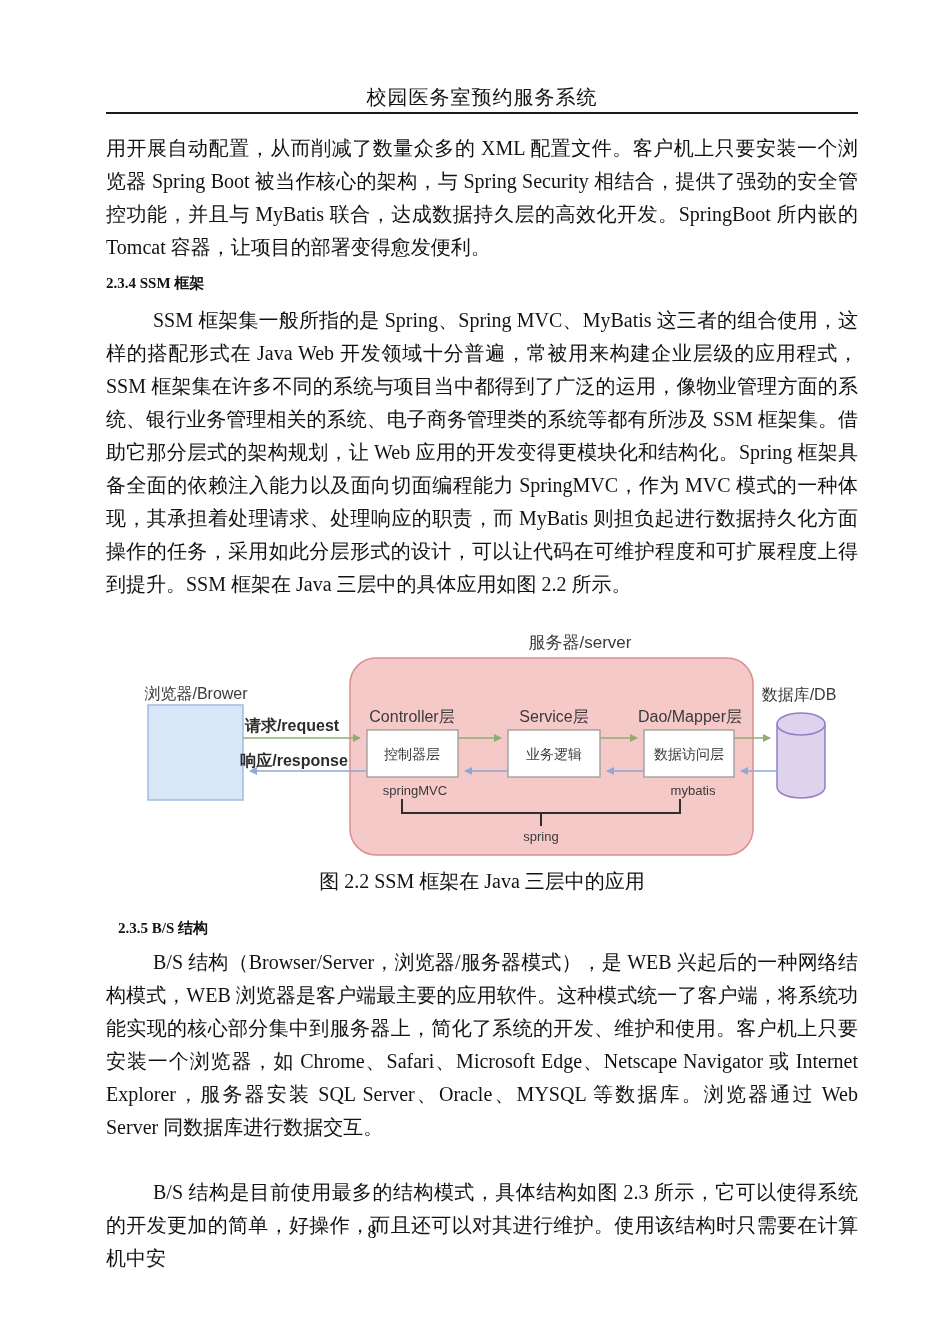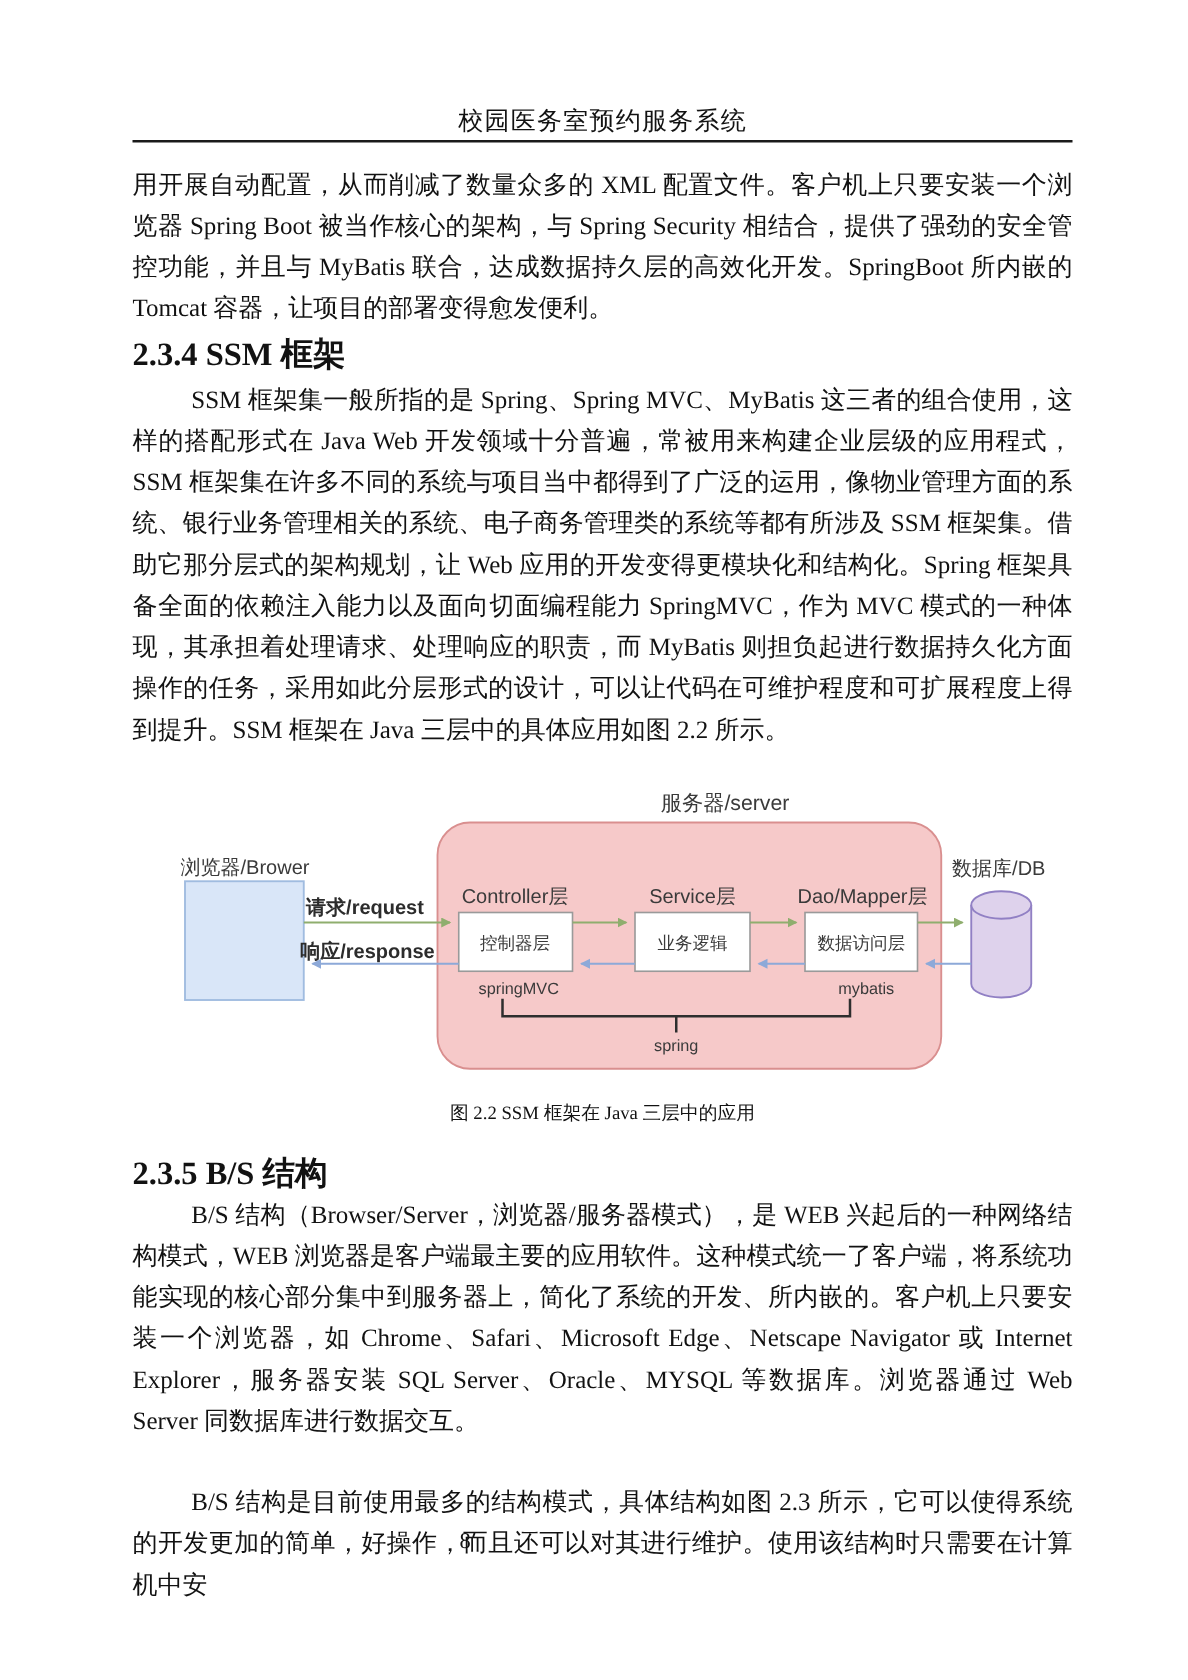--- a/index.html
+++ b/index.html
@@ -26,30 +26,30 @@
     position:absolute;left:106px;top:132px;width:752px;
     font-size:20px;line-height:33px;
     text-align:justify;
     text-justify:inter-ideograph;
   }
   .para{margin:0;}
   .para.indent{text-indent:2.35em;}
   .para-gap{margin-top:32px;}
   .heading{
     margin:3px 0 4px 0;
-    font-size:26px;line-height:33px;font-weight:bold;
+    font-size:15px;line-height:33px;font-weight:bold;
     text-align:left;text-indent:0;
   }
-  .heading.h-bs{margin:14px 0 1px 0;}
+  .heading.h-bs{margin:14px 0 1px 12px;}
   
   .fig{margin:0;padding:0;}
   .fig svg{display:block;width:752px;height:258px;}
   .figcaption{
-    margin-top:16px;
-    text-align:center;font-size:15px;line-height:33px;
+    margin-top:6px;
+    text-align:center;font-size:20px;line-height:33px;
   }
   .page-number{
     position:absolute;left:360px;top:1222px;width:24px;
     font-size:18px;text-align:center;
   }
   
   .fig-text{
     font-family:"Liberation Sans","DejaVu Sans",sans-serif;
     fill:#3a3a3a;
   }
@@ -134,21 +134,21 @@
 
         <path class="bracket" d="M402 799 L402 813 L680 813 L680 799"></path>
         <line class="bracket" x1="541" y1="813" x2="541" y2="826"></line>
         <text class="fig-text t13" x="541" y="841" text-anchor="middle">spring</text>
       </svg>
       <figcaption class="figcaption">图 2.2 SSM 框架在 Java 三层中的应用</figcaption>
     </figure>
 
     <h3 class="heading h-bs">2.3.5 B/S 结构</h3>
 
-    <p class="para indent">B/S 结构（Browser/Server，浏览器/服务器模式），是 WEB 兴起后的一种网络结构模式，WEB 浏览器是客户端最主要的应用软件。这种模式统一了客户端，将系统功能实现的核心部分集中到服务器上，简化了系统的开发、所内嵌的。客户机上只要安装一个浏览器，如 Chrome、Safari、Microsoft Edge、Netscape Navigator 或 Internet Explorer，服务器安装 SQL Server、Oracle、MYSQL 等数据库。浏览器通过 Web Server 同数据库进行数据交互。</p>
+    <p class="para indent">B/S 结构（Browser/Server，浏览器/服务器模式），是 WEB 兴起后的一种网络结构模式，WEB 浏览器是客户端最主要的应用软件。这种模式统一了客户端，将系统功能实现的核心部分集中到服务器上，简化了系统的开发、维护和使用。客户机上只要安装一个浏览器，如 Chrome、Safari、Microsoft Edge、Netscape Navigator 或 Internet Explorer，服务器安装 SQL Server、Oracle、MYSQL 等数据库。浏览器通过 Web Server 同数据库进行数据交互。</p>
 
     <p class="para indent para-gap">B/S 结构是目前使用最多的结构模式，具体结构如图 2.3 所示，它可以使得系统的开发更加的简单，好操作，而且还可以对其进行维护。使用该结构时只需要在计算机中安</p>
 
   </div>
 
   <div class="page-number">8</div>
 
 </div>
 
 </body></html>

